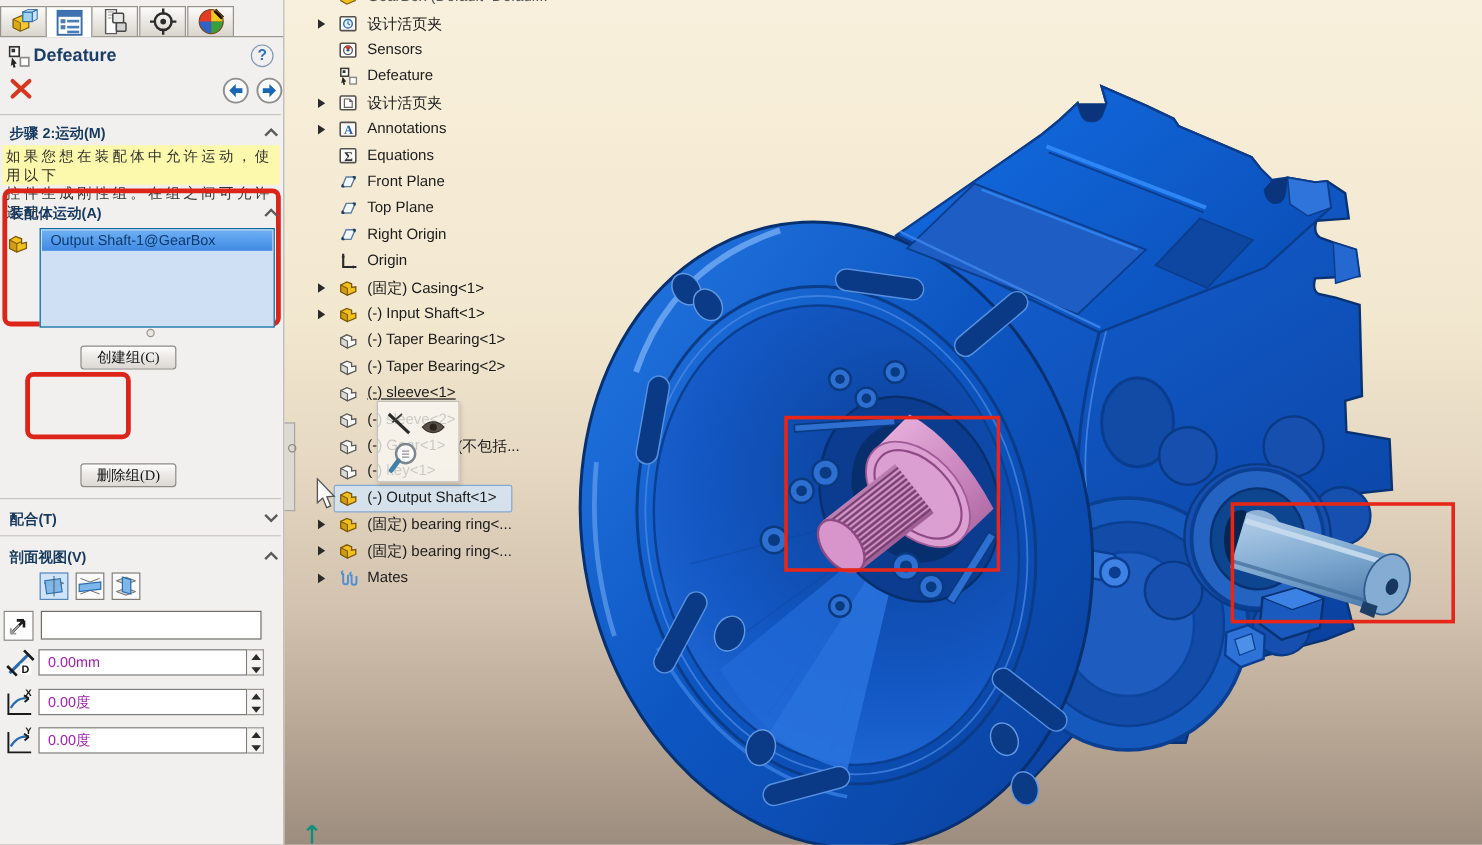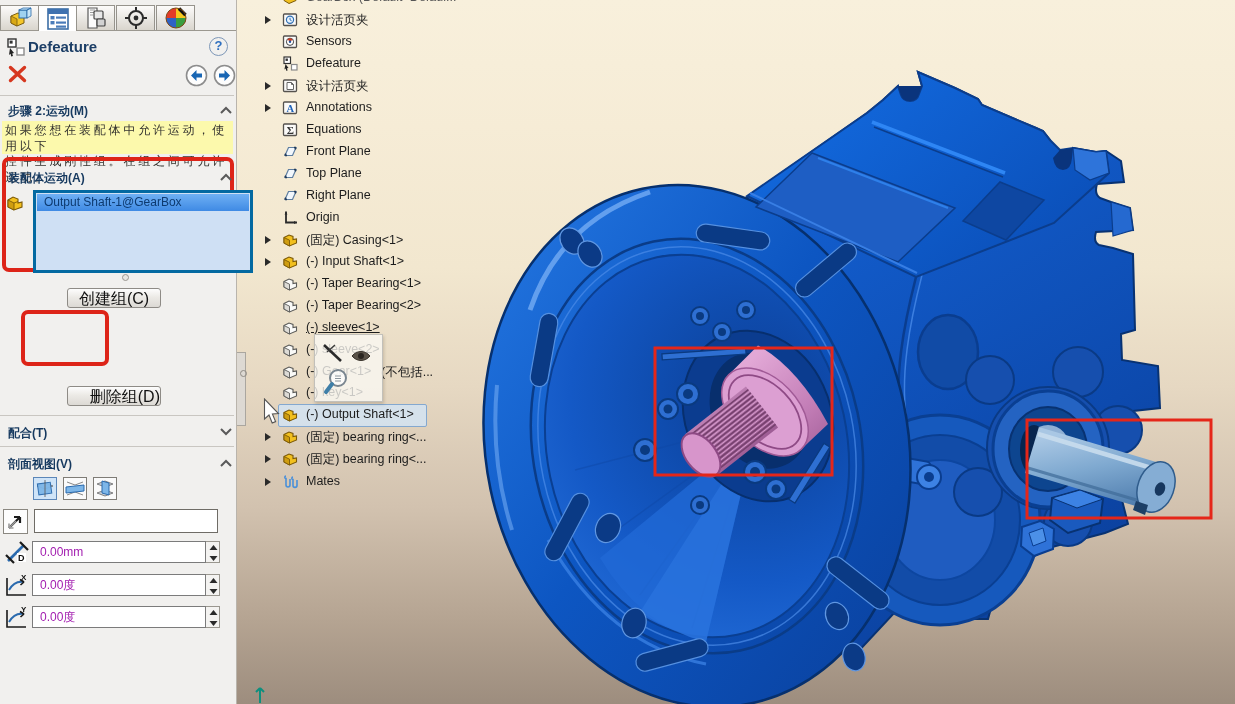--- a/index.html
+++ b/index.html
@@ -7,21 +7,21 @@
 .abs{position:absolute;}
 
 #panel{position:absolute;left:0;top:0;width:236px;height:704px;background:#f1f0ee;border-right:1px solid #b9b4ac;}
 #tabbar{position:absolute;left:0;top:0;width:236px;height:30px;background:#f1f0ee;border-bottom:1px solid #9b9890;}
 .tab{position:absolute;top:5px;height:25px;width:39px;background:linear-gradient(180deg,#fcfbfa,#d9d5cd);border:1px solid #96938c;border-bottom:none;box-sizing:border-box;}
 .tab.active{background:#fff;height:26px;top:5px;z-index:3;}
 .ticon{position:absolute;left:50%;top:50%;transform:translate(-50%,-50%);}
 .sep{position:absolute;left:0;width:234px;height:1px;background:#c9c6c1;}
 .hdr{position:absolute;left:8px;font-size:12px;font-weight:bold;color:#16395f;white-space:nowrap;}
 .chev{position:absolute;left:220px;width:12px;height:8px;}
-.btn{position:absolute;left:67px;width:94px;height:20px;box-sizing:border-box;border:1px solid #8e8b86;border-radius:3px;background:linear-gradient(180deg,#fdfdfd,#eceae6 45%,#dcd9d4);font-size:16px;color:#111;text-align:center;line-height:19px;}
+.btn{position:absolute;left:67px;width:80px;height:20px;box-sizing:border-box;border:1px solid #8e8b86;border-radius:3px;background:linear-gradient(180deg,#fdfdfd,#eceae6 45%,#dcd9d4);font-size:12px;color:#111;text-align:center;line-height:19px;font-family:Liberation Serif, serif;}
 .redbox{position:absolute;border:4px solid #dd2418;border-radius:7px;}
 .spinfield{position:absolute;left:32px;width:174px;height:22px;box-sizing:border-box;border:1px solid #7b7b7b;background:#fff;font-size:12px;color:#a21caf;line-height:20px;padding-left:7px;}
 .spinbtns{position:absolute;left:206px;width:14px;height:22px;border:1px solid #9a978f;border-left:none;box-sizing:border-box;background:#f4f3f1;}
 .spinbtns svg{display:block;margin-left:1px;}
 
 .trow{position:absolute;height:22px;font-size:12.5px;color:#1c1c1c;white-space:nowrap;}
 .trow .lbl{position:absolute;left:66px;top:3px;}
 .tarr{position:absolute;left:25px;top:7px;width:0;height:0;border-left:6px solid #2a2a2a;border-top:4px solid transparent;border-bottom:4px solid transparent;}
 .ticn{position:absolute;left:42px;top:2px;width:17px;height:17px;}
 #cursor{position:absolute;left:263px;top:398px;z-index:60;}
@@ -304,21 +304,21 @@
           <path d="M3 12.5 L6.5 4.5 L14 4.5 L10.5 12.5 Z" fill="#f2f7fc" stroke="#5e7ea0" stroke-width="1.2"></path>
           <path d="M3 12.5 L5 12.5 M3 12.5 L3.8 10.6 M14 4.5 L12 4.5 M14 4.5 L13.2 6.4" stroke="#223c5c" stroke-width="1.6" fill="none"></path>
         </svg>
         <span class="lbl">Top Plane</span>
       </div>
     <div class="trow" style="left:240px;top:185px;">
         <svg class="ticn" viewBox="0 0 17 17">
           <path d="M3 12.5 L6.5 4.5 L14 4.5 L10.5 12.5 Z" fill="#f2f7fc" stroke="#5e7ea0" stroke-width="1.2"></path>
           <path d="M3 12.5 L5 12.5 M3 12.5 L3.8 10.6 M14 4.5 L12 4.5 M14 4.5 L13.2 6.4" stroke="#223c5c" stroke-width="1.6" fill="none"></path>
         </svg>
-        <span class="lbl">Right Plane</span>
+        <span class="lbl">Right Origin</span>
       </div>
     <div class="trow" style="left:240px;top:207px;">
         <svg class="ticn" viewBox="0 0 17 17">
           <path d="M4 2.5 L4 13.5 L15 13.5" stroke="#2a2a2a" stroke-width="1.8" fill="none"></path>
           <path d="M4 2.5 L2.6 5.5 L5.4 5.5 Z M15 13.5 L12 12.1 L12 14.9 Z" fill="#2a2a2a"></path>
         </svg>
         <span class="lbl">Origin</span>
       </div>
     <div class="trow" style="left:240px;top:229px;">
         <span class="tarr"></span>
@@ -515,28 +515,28 @@
     <div class="hdr" style="top:170px;">装配体运动(A)</div>
     <svg class="chev" style="top:173px" viewBox="0 0 12 8">
         <path d="M1 7 L6 2 L11 7" stroke="#5a5a5a" stroke-width="2" fill="none"></path>
       </svg>
 
     <svg class="abs" style="left:6px;top:193px" width="20" height="18" viewBox="0 0 20 18">
         <path d="M2 7 L7 4 L12 6 L12 10 L16 9 L16 14 L8 17 L2 14 Z" fill="#f2c01e" stroke="#7c5a08" stroke-width="1.1"></path>
         <path d="M2 7 L8 10 L8 17 L2 14 Z" fill="#cf9d10" stroke="#7c5a08" stroke-width=".9"></path>
         <path d="M8 10 L12 8.5" stroke="#7c5a08" stroke-width=".9" fill="none"></path>
       </svg>
-    <div class="abs" style="left:33px;top:190px;width:220px;height:83px;background:#cfe0f4;border:3px solid #0369a1;box-sizing:border-box;">
+    <div class="abs" style="left:33px;top:190px;width:196px;height:83px;background:#cfe0f4;border:1px solid #0369a1;box-sizing:border-box;">
       <div style="position:absolute;left:1px;top:1px;right:1px;height:17px;background:linear-gradient(180deg,#6fb0f4,#3f8ae4);color:#0d3a70;font-size:12px;line-height:17px;padding-left:7px;">Output Shaft-1@GearBox</div>
     </div>
     <div class="abs" style="left:122px;top:274px;width:5px;height:5px;border-radius:50%;border:1px solid #9a968f;background:#e8e6e2;"></div>
 
     <div class="btn" style="top:288px;">创建组(C)</div>
     <div class="redbox" style="left:21px;top:310px;width:80px;height:48px;"></div>
-    <div class="btn" style="top:386px;text-align:right;">删除组(D)</div>
+    <div class="btn" style="top:386px;">删除组(D)</div>
 
     <div class="sep" style="top:415px;"></div>
     <div class="hdr" style="top:425px;">配合(T)</div>
     <svg class="chev" style="top:428px" viewBox="0 0 12 8">
         <path d="M1 1 L6 6 L11 1" stroke="#5a5a5a" stroke-width="2" fill="none"></path>
       </svg>
     <div class="sep" style="top:446px;"></div>
     <div class="hdr" style="top:456px;">剖面视图(V)</div>
     <svg class="chev" style="top:459px" viewBox="0 0 12 8">
         <path d="M1 7 L6 2 L11 7" stroke="#5a5a5a" stroke-width="2" fill="none"></path>

